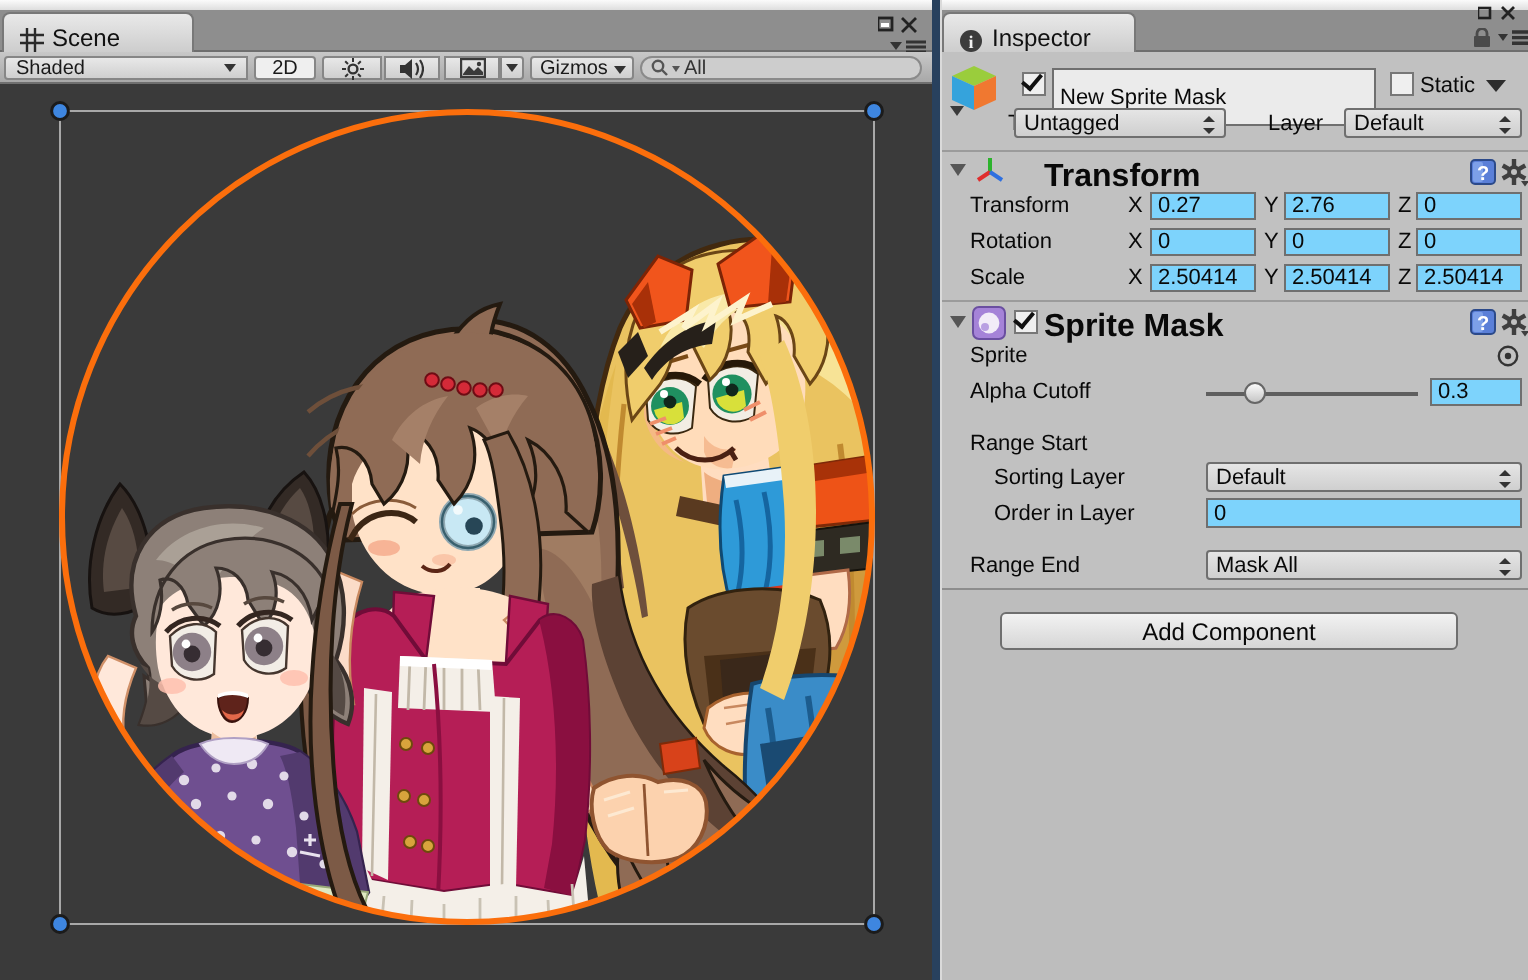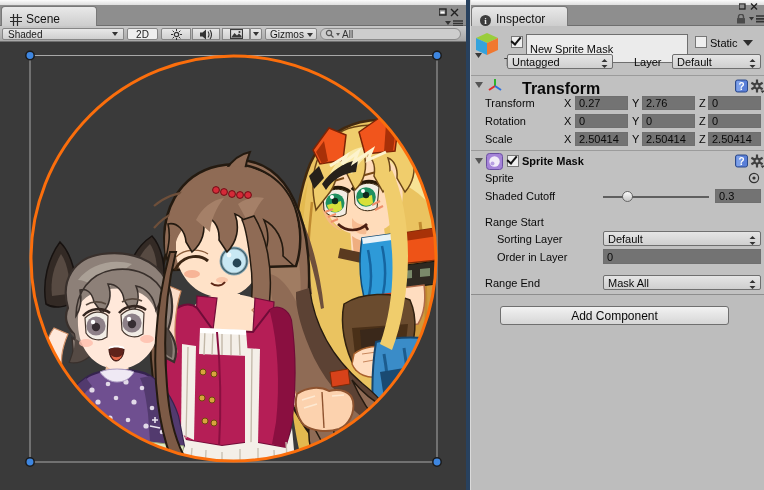--- a/index.html
+++ b/index.html
@@ -13,21 +13,21 @@
 .winbtns{position:absolute;font-size:9px;color:#222;line-height:1}
 .toolbar{position:absolute;left:0;top:26px;width:100%;height:16px;background:linear-gradient(#c8c8c8,#a8a8a8);border-bottom:1px solid #6f6f6f}
 .tbtn{position:absolute;top:28px;height:12px;background:linear-gradient(#e8e8e8,#cfcfcf);border:1px solid #868686;font-size:10px;color:#1a1a1a;display:flex;align-items:center;justify-content:center}
 #viewport{position:absolute;left:0;top:42px;width:466px;height:448px;background:#3a3a3a}
 
 #divider{position:absolute;left:466px;top:0;width:4px;height:490px;background:#28415e}
 #divlight{position:absolute;left:470px;top:0;width:1px;height:490px;background:#dadada}
 
 #inspector{position:absolute;left:471px;top:0;width:293px;height:490px;background:#c1c1c1;font-size:11px;color:#090909}
 #inspector .topstrip{height:5px}
-.ifield{position:absolute;background:#737373;border:1px solid #6f6f6f;font-size:11px;color:#090909;padding:0 3px;display:flex;align-items:center}
+.ifield{position:absolute;background:#7dd3fc;border:1px solid #6f6f6f;font-size:11px;color:#090909;padding:0 3px;display:flex;align-items:center}
 .drop{position:absolute;background:linear-gradient(#e5e5e5,#cfcfcf);border:1px solid #6f6f6f;border-radius:2px;font-size:11px;color:#090909;padding:0 4px;display:flex;align-items:center}
 .updown{position:absolute;right:4px;top:50%;margin-top:-4px;width:7px;height:9px}
 .lbl{position:absolute;font-size:11px;color:#090909}
 .bold{font-weight:bold}
 .sep{position:absolute;left:0;width:100%;height:1px;background:#9b9b9b}
 .fold{position:absolute;width:0;height:0;border-left:4px solid transparent;border-right:4px solid transparent;border-top:6px solid #565656}
 .chk{position:absolute;width:12px;height:12px;background:#efefef;border:1px solid #777}
 .chk.on::after{content:"";position:absolute;left:1px;top:-2px;width:4px;height:8px;border:solid #111;border-width:0 2px 2px 0;transform:rotate(40deg)}
 </style></head>
 <body>
@@ -486,42 +486,42 @@
 
     <div class="fold" style="left:4px;top:158px"></div>
     <div class="abs" style="left:15px;top:153px">
       <svg width="17" height="17" viewBox="0 0 17 17">
           <rect x="0.5" y="0.5" width="16" height="16" rx="3" fill="#a583d8" stroke="#6a4fa0"></rect>
           <circle cx="8.5" cy="8.5" r="5.2" fill="#f2ecf8"></circle>
           <circle cx="6.5" cy="10.5" r="2" fill="#b9a0e2"></circle>
         </svg>
     </div>
     <div class="chk on" style="left:36px;top:155px"></div>
-    <div class="lbl bold" style="left:51px;top:155px;font-size:11px">Sprite Mask</div>
+    <div class="lbl bold" style="left:51px;top:155px;font-size:16px">Sprite Mask</div>
     <div class="abs" id="help2" style="left:264px;top:154px"><svg width="13" height="14" viewBox="0 0 13 14">
           <rect x="0.5" y="1" width="12" height="12" rx="2" fill="#5a7fd8" stroke="#2c4a8a"></rect>
           <rect x="1.5" y="2" width="5" height="10" rx="1" fill="#7da0e8"></rect>
           <text x="6.5" y="11" font-size="10" font-weight="bold" fill="#fff" text-anchor="middle" font-family="Liberation Sans">?</text>
         </svg></div>
     <div class="abs" id="gear2" style="left:279px;top:154px"><svg width="15" height="15" viewBox="0 0 15 15">
           <g fill="#3f3f3f">
             <circle cx="7" cy="7" r="3.4"></circle>
             <rect x="5.9" y="0.5" width="2.2" height="13"></rect>
             <rect x="5.9" y="0.5" width="2.2" height="13" transform="rotate(60 7 7)"></rect>
             <rect x="5.9" y="0.5" width="2.2" height="13" transform="rotate(-60 7 7)"></rect>
           </g>
           <circle cx="7" cy="7" r="1.5" fill="#c1c1c1"></circle>
           <path d="M10.5 11.5h4l-2 2.8z" fill="#3f3f3f"></path>
         </svg></div>
     <div class="lbl" style="left:14px;top:172px">Sprite</div>
     <div class="abs" style="left:277px;top:172px"><svg width="12" height="12" viewBox="0 0 12 12">
           <circle cx="6" cy="6" r="4.6" fill="none" stroke="#333" stroke-width="1.2"></circle>
           <circle cx="6" cy="6" r="1.6" fill="#333"></circle>
         </svg></div>
-    <div class="lbl" style="left:14px;top:190px">Shaded Cutoff</div>
+    <div class="lbl" style="left:14px;top:190px">Alpha Cutoff</div>
     <div class="abs" style="left:132px;top:196px;width:106px;height:2px;background:#5f5f5f"></div>
     <div class="abs" style="left:151px;top:191px;width:11px;height:11px;border-radius:50%;background:linear-gradient(#fafafa,#c6c6c6);border:1px solid #666"></div>
     <div class="ifield" style="left:244px;top:189px;width:46px;height:14px">0.3</div>
     <div class="lbl" style="left:14px;top:216px">Range Start</div>
     <div class="lbl" style="left:26px;top:233px">Sorting Layer</div>
     <div class="drop" style="left:132px;top:231px;width:158px;height:15px">Default<span class="updown"><svg width="7" height="9" viewBox="0 0 7 9">
             <path d="M3.5 0L6.5 3H0.5z" fill="#333"></path>
             <path d="M3.5 9L6.5 6H0.5z" fill="#333"></path>
           </svg></span></div>
     <div class="lbl" style="left:26px;top:251px">Order in Layer</div>

